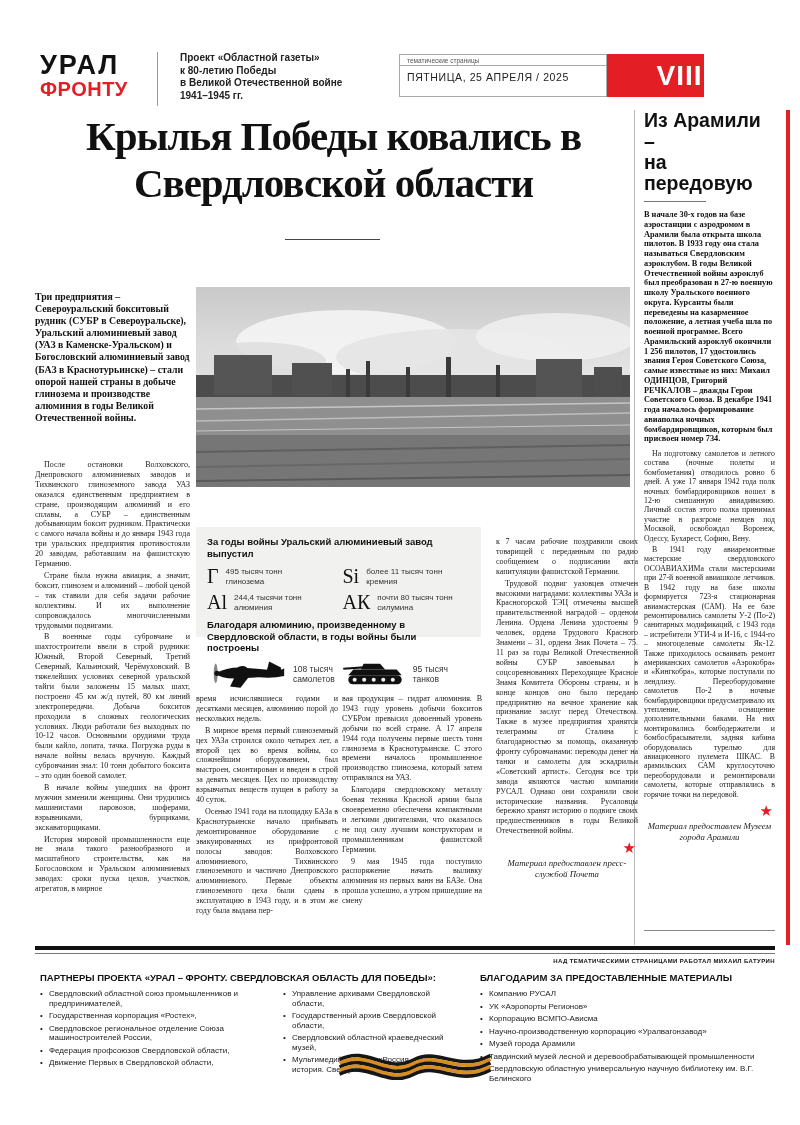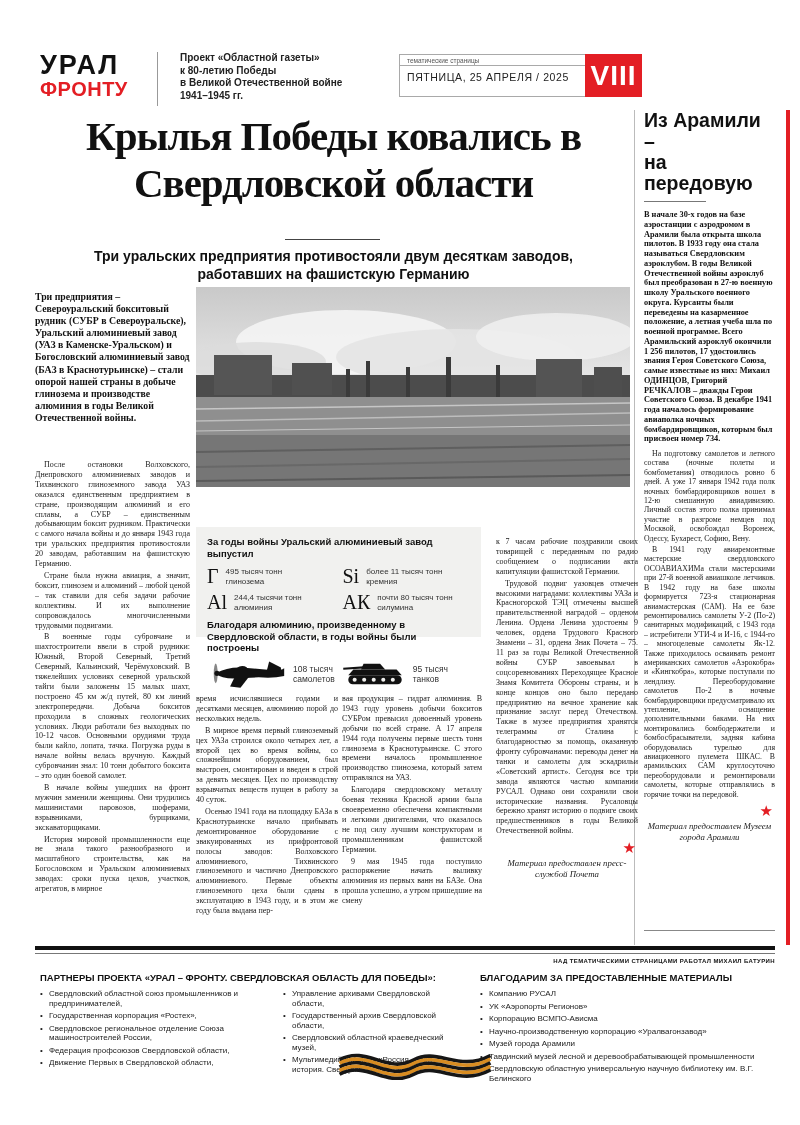--- a/index.html
+++ b/index.html
@@ -76,25 +76,24 @@
   <div class="abs project" style="left:180px;top:52px;width:230px;">
     <div>Проект «Областной газеты»</div>
     <div>к 80-летию Победы</div>
     <div>в Великой Отечественной войне</div>
     <div>1941–1945 гг.</div>
   </div>
   <div class="abs datebox" style="left:399px;top:54px;width:208px;height:43px;">
     <div class="r1">тематические страницы</div>
     <div class="r2">ПЯТНИЦА, 25 АПРЕЛЯ / 2025</div>
   </div>
-  <div class="abs viii" style="left:585px;top:54px;width:57px;height:43px;">VIII</div>
+  <div class="abs viii" style="left:607px;top:54px;width:49px;height:43px;padding-left:48px;">VIII</div>
 
   <div class="abs headline" style="left:35px;top:113px;width:597px;">Крылья Победы ковались в Свердловской области</div>
   <div class="abs rule" style="left:285px;top:239px;width:95px;height:1px;"></div>
-  <div class="abs subhead" style="left:80px;top:247px;width:507px;">Три уральских предприятия противостояли двум десяткам заводов, работавших на фашистскую Германию</div>
 
   <div class="abs" style="left:634px;top:110px;width:1px;height:835px;background:#bbb;"></div>
   <div class="abs" style="left:786px;top:110px;width:4px;height:835px;background:#e31e24;"></div>
 
   <div class="abs lead" style="left:35px;top:291px;width:155px;">Три предприятия – Североуральский бокситовый рудник (СУБР в Североуральске), Уральский алюминиевый завод (УАЗ в Каменске-Уральском) и Богословский алюминиевый завод (БАЗ в Краснотурьинске) – стали опорой нашей страны в добыче глинозема и производстве алюминия в годы Великой Отечественной войны.</div>
 
   <div class="abs photo" style="left:196px;top:287px;width:434px;height:200px;">
     <svg width="434" height="200" viewBox="0 0 434 200">
       <defs>
         <linearGradient id="sky" x1="0" y1="0" x2="0" y2="1">

